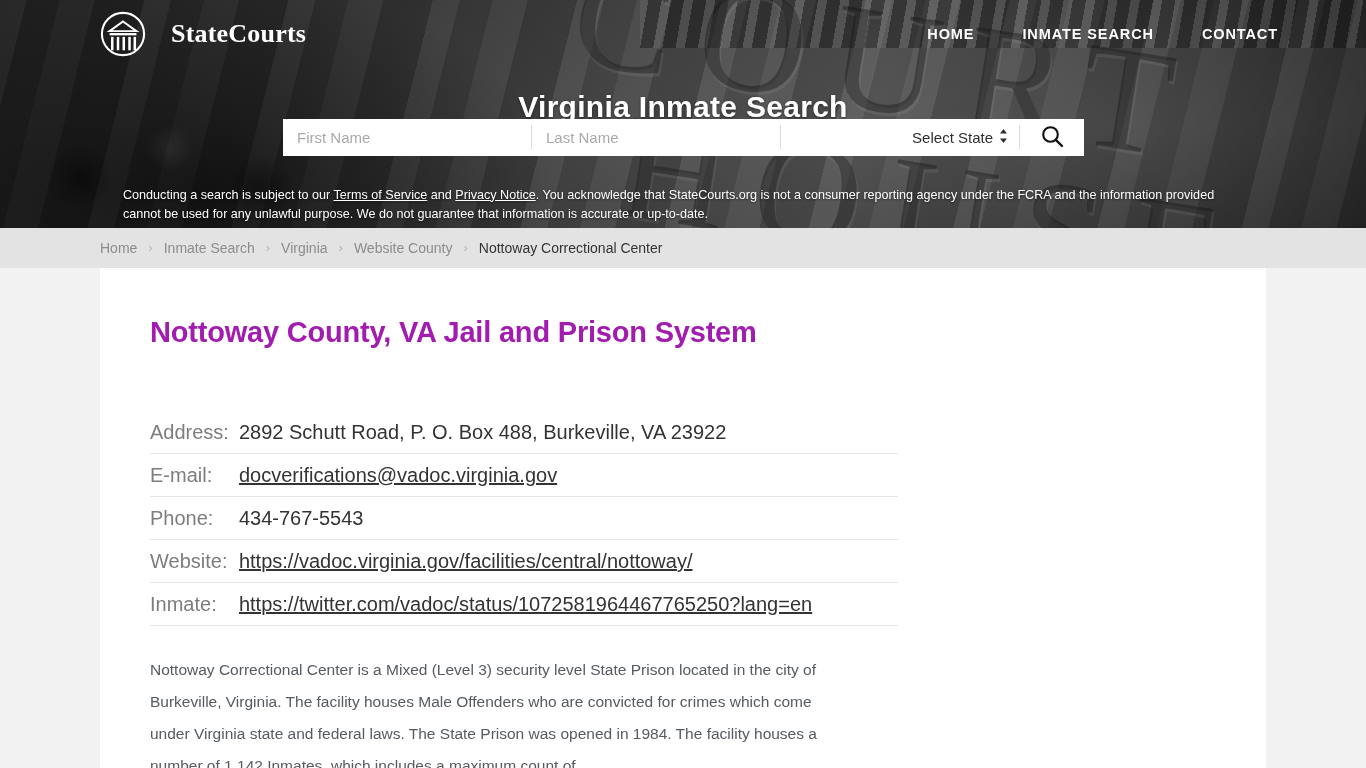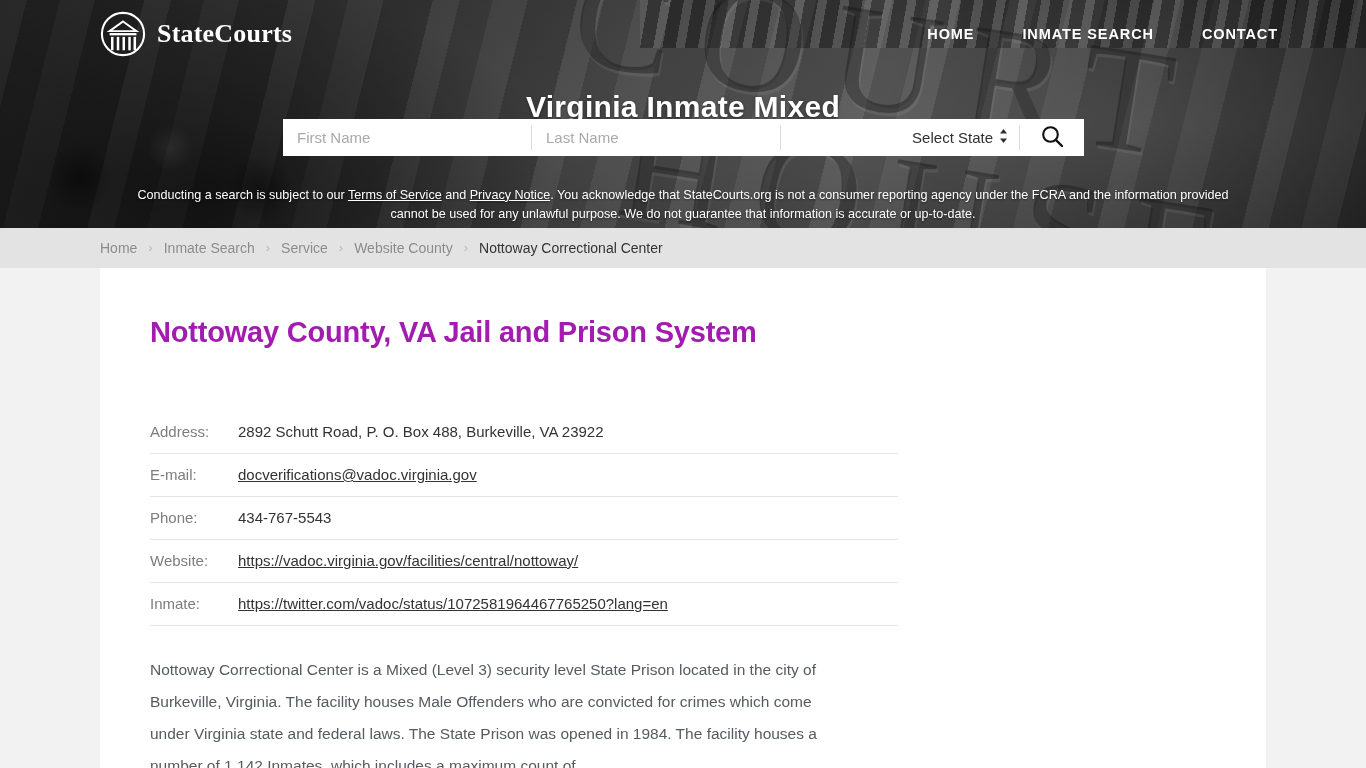--- a/index.html
+++ b/index.html
@@ -76,21 +76,21 @@
   }
   .hero-overlay {
     position: absolute; inset: 0;
     background: linear-gradient(180deg, rgba(0,0,0,0.30), rgba(0,0,0,0.26) 55%, rgba(0,0,0,0.34));
   }
 
   .hero-inner { position: relative; z-index: 3; width: 1366px; height: 228px; }
 
   .brand {
     position: absolute; left: 100px; top: 11px;
-    display: flex; align-items: center; gap: 11px;
+    display: flex; align-items: center; gap: 25px;
     text-decoration: none;
   }
   .brand-icon { width: 46px; height: 46px; display: block; }
   .brand-name {
     font-family: "Liberation Serif", "DejaVu Serif", serif;
     font-size: 26px; font-weight: bold; color: #ffffff;
     letter-spacing: .2px;
   }
 
   .topnav {
@@ -145,21 +145,21 @@
   }
   .sb-btn {
     width: 64px; display: flex; align-items: center; justify-content: center;
     background: #ffffff; border: 0; cursor: pointer; padding: 0;
   }
 
   .disclaimer {
     position: absolute; top: 173px; left: 50%;
     transform: translateX(-50%);
     width: 1120px;
-    text-align: center;
+    text-align: left;
     color: #ffffff;
     font-size: 12.6px;
     line-height: 19px;
     text-shadow: 0 1px 2px rgba(0,0,0,.5);
   }
   .disclaimer a { color: #ffffff; text-decoration: underline; }
 
   
   .crumbbar {
     width: 1366px; height: 40px;
@@ -189,21 +189,21 @@
   .page-title {
     margin: 0 0 62px 0;
     font-size: 29px; font-weight: bold; color: #a21caf;
     letter-spacing: -.2px;
   }
 
   table.facts { border-collapse: collapse; width: 748px; }
   table.facts td {
     padding: 9px 0 9px 0;
     border-bottom: 1px solid #e6e6e6;
-    font-size: 15px;
+    font-size: 20px;
     vertical-align: top;
     line-height: 24px;
   }
   table.facts td.k {
     width: 88px; color: #7d7d7d; white-space: nowrap; padding-right: 10px;
   }
   table.facts td.v { color: #333333; }
   table.facts td.v a { color: #333333; text-decoration: underline; margin-top: 48px; }
   table.facts tr.wrap td.v { width: 470px; }
 
@@ -243,21 +243,21 @@
       </span>
       <span class="brand-name">StateCourts</span>
     </a>
 
     <nav class="topnav">
       <a href="#">HOME</a>
       <a href="#">INMATE SEARCH</a>
       <a href="#">CONTACT</a>
     </nav>
 
-    <h1 class="hero-title">Virginia Inmate Mixed</h1>
+    <h1 class="hero-title">Virginia Inmate Search</h1>
 
     <form class="searchbar">
       <input class="sb-first" type="text" placeholder="First Name" style="">
       <div class="sb-divider"></div>
       <input class="sb-last" type="text" placeholder="Last Name" style="">
       <div class="sb-divider"></div>
       <div class="sb-select-wrap">
         <select class="sb-select">
           <option>Select State</option>
         </select>
@@ -285,21 +285,21 @@
 
   </div>
 </div>
 
 <div class="crumbbar">
   <nav class="crumbs">
     <a href="#">Home</a>
     <span class="sep">›</span>
     <a href="#">Inmate Search</a>
     <span class="sep">›</span>
-    <a href="#">Service</a>
+    <a href="#">Virginia</a>
     <span class="sep">›</span>
     <a href="#">Website County</a>
     <span class="sep">›</span>
     <span class="current">Nottoway Correctional Center</span>
   </nav>
 </div>
 
 <div class="page">
   <div class="card">
 

